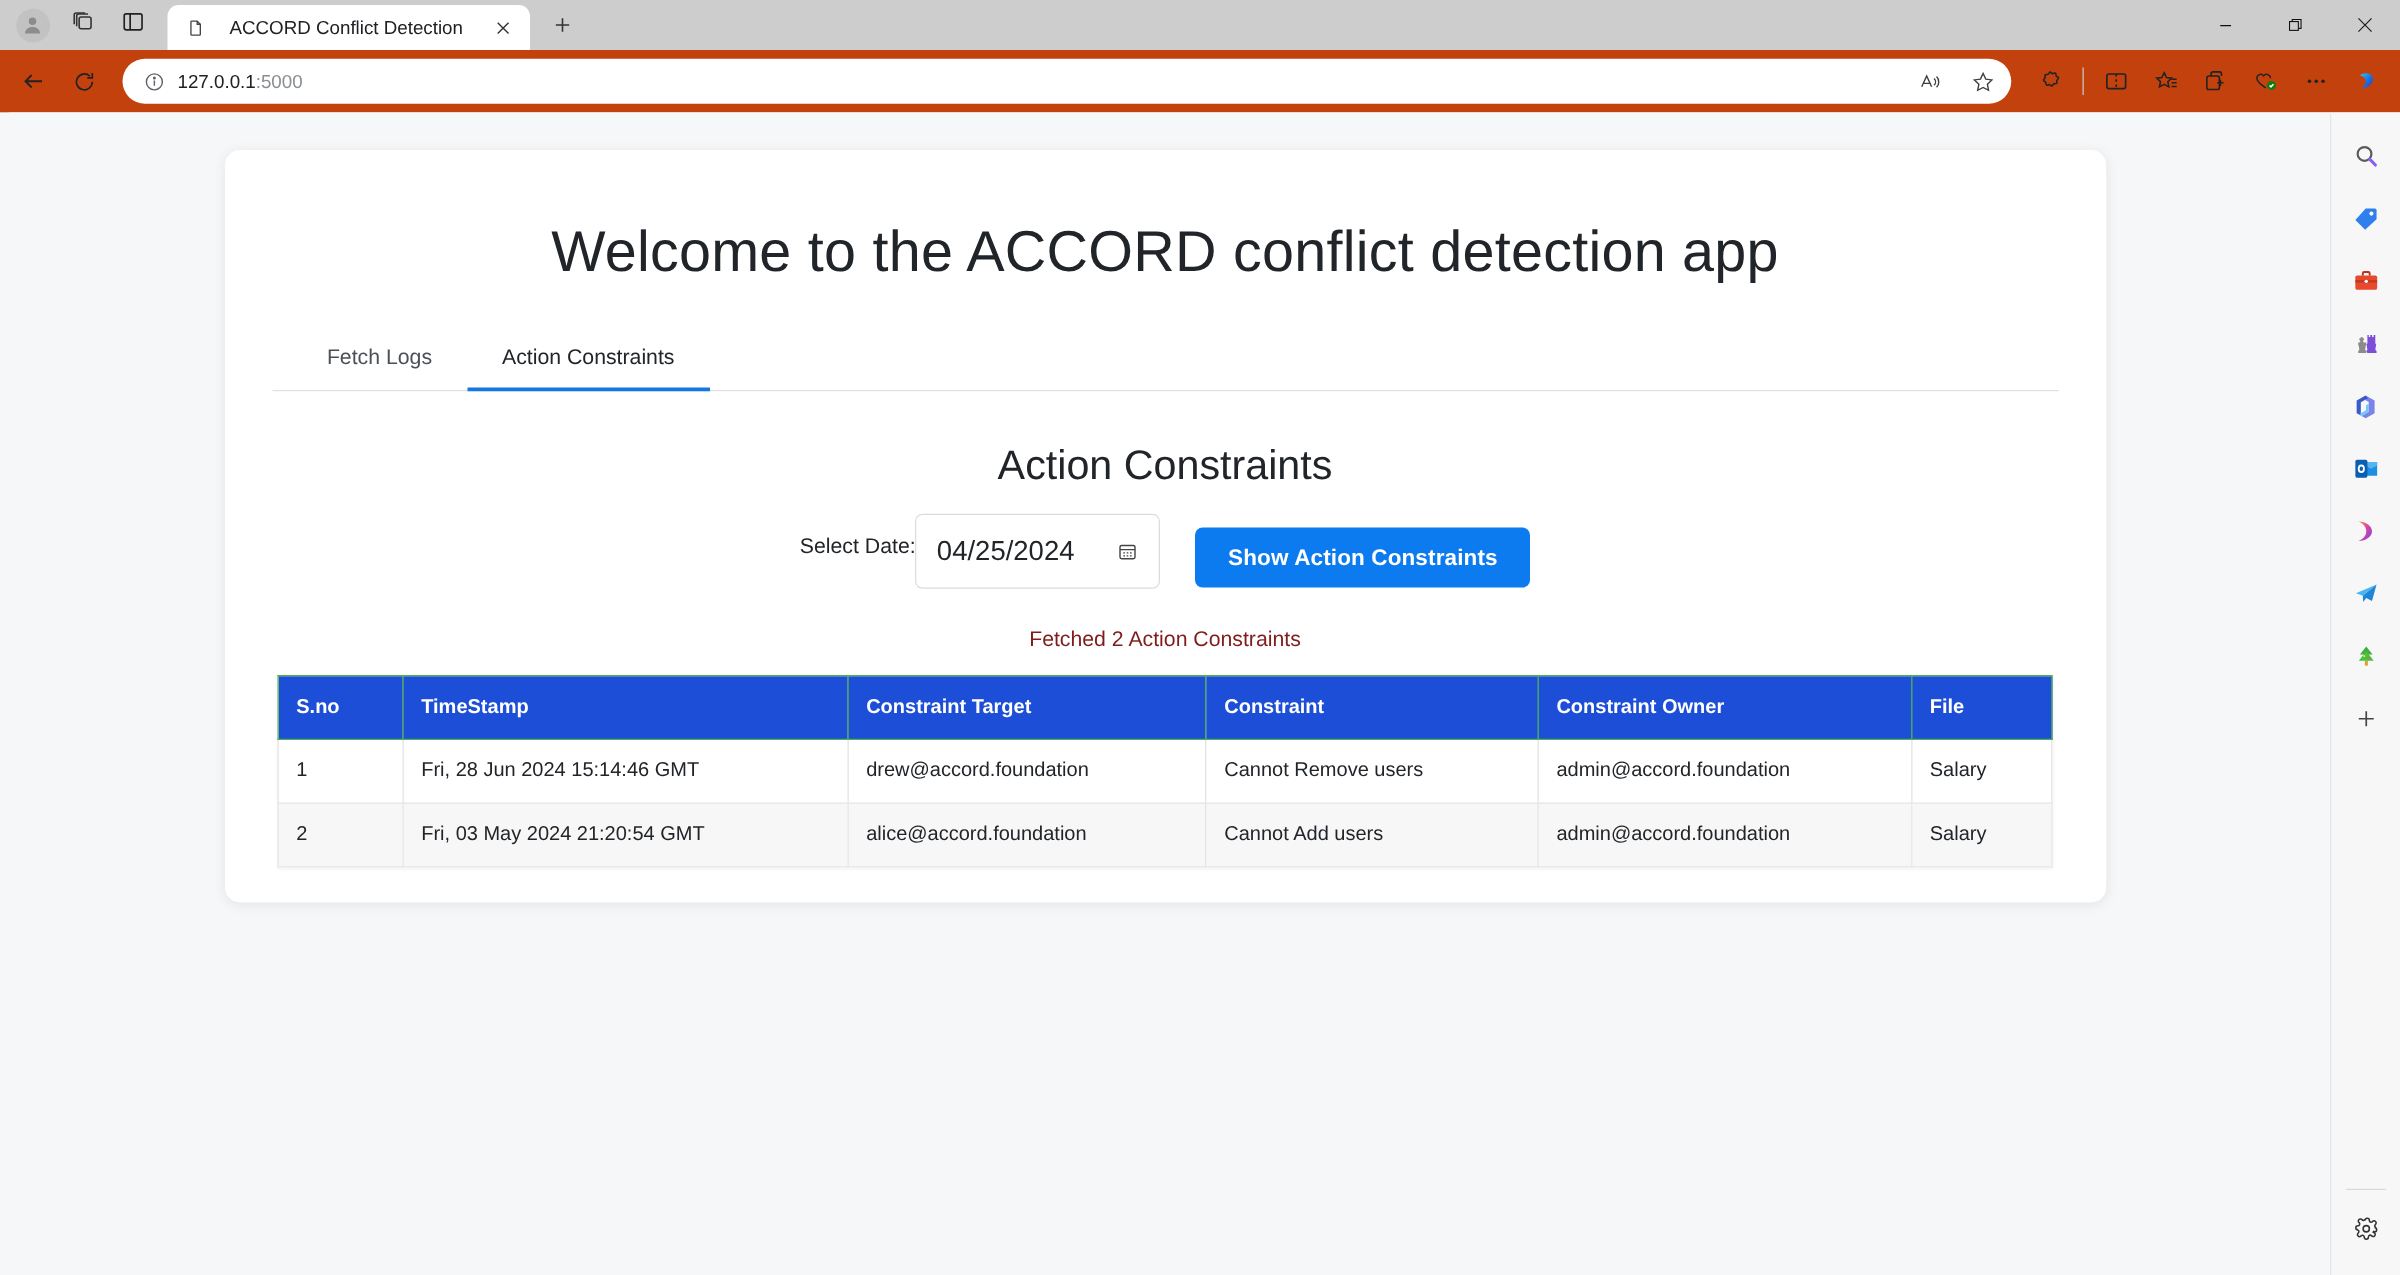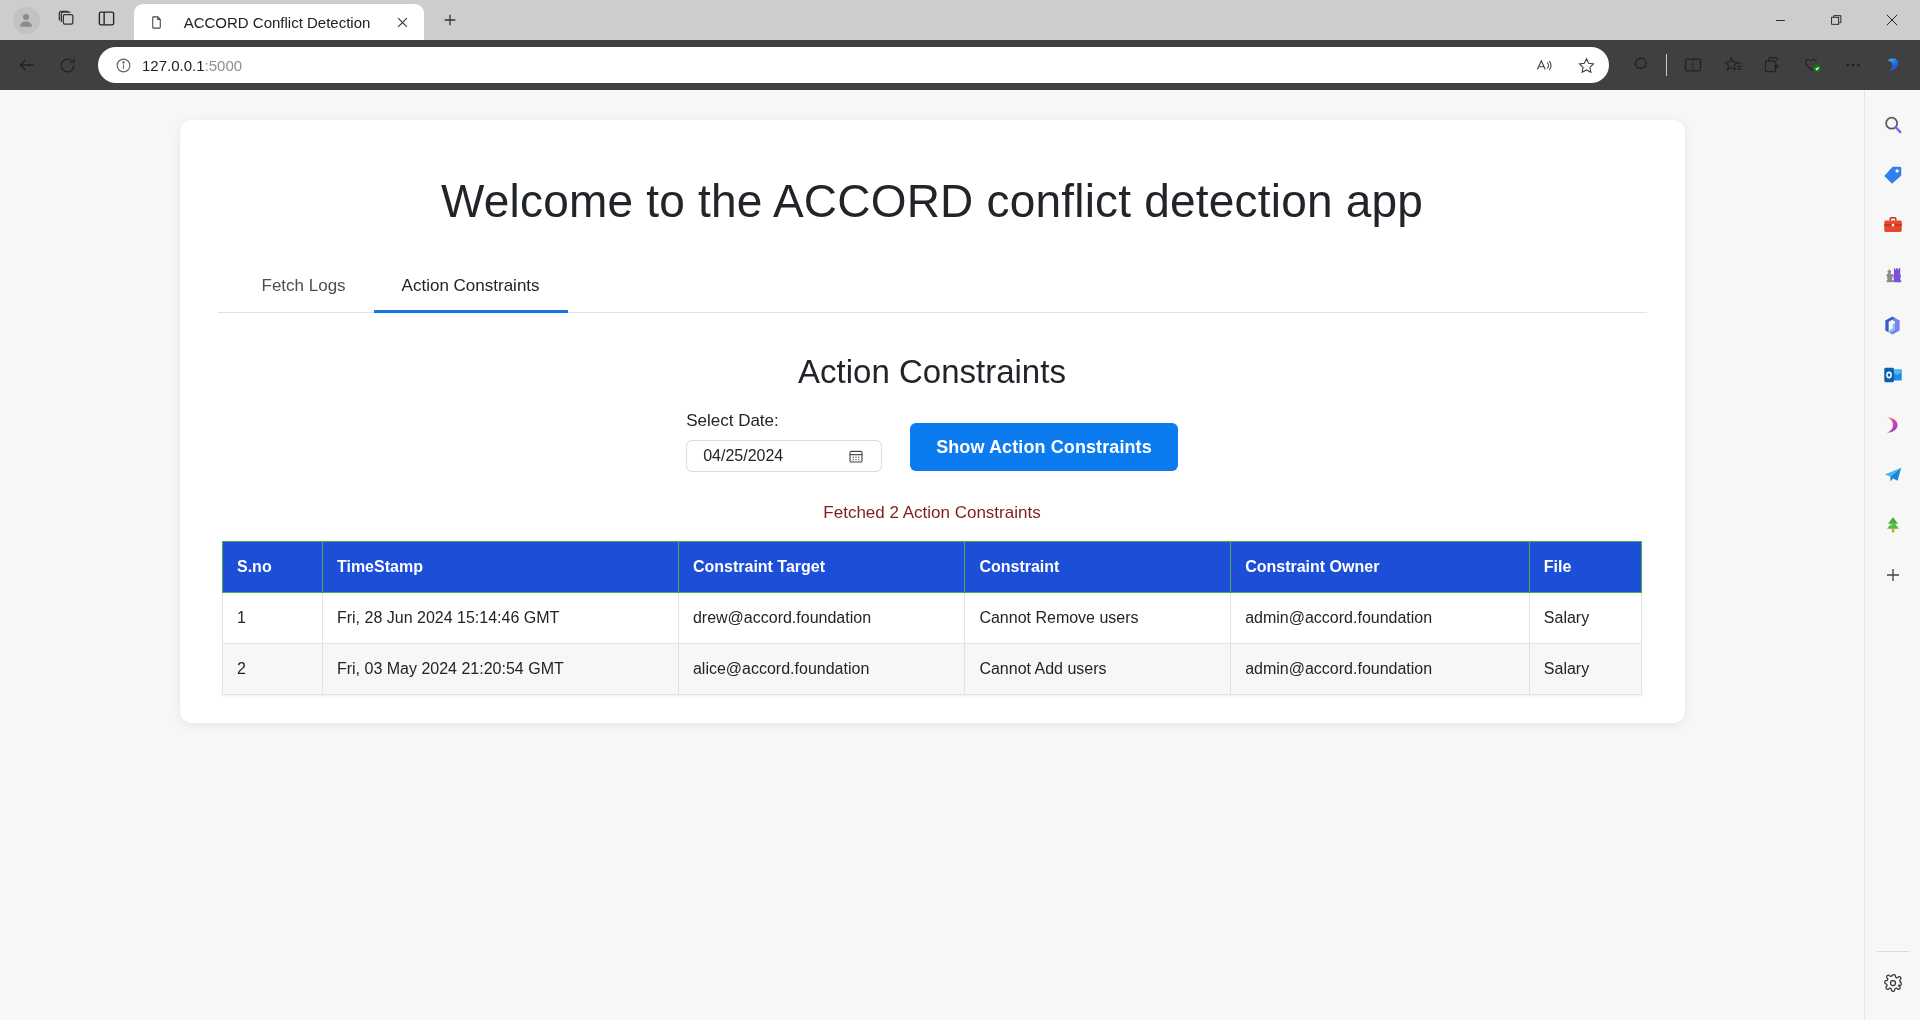--- a/index.html
+++ b/index.html
@@ -34,21 +34,21 @@
   .tab-title {
     flex:1 1 auto; font-size: 15px; color:#202124; white-space: nowrap;
     overflow:hidden; text-overflow: ellipsis; text-align: center;
   }
   .tab-close { width:24px;height:24px; display:flex;align-items:center;justify-content:center; border-radius:4px; color:#3c3c3c;}
   .newtab { width:36px;height:34px; display:flex;align-items:center;justify-content:center; margin:0 0 3px 8px; border-radius:6px; color:#3b3b3b;}
   .wincontrols { position:absolute; right:0; top:0; height:40px; display:flex; }
   .wc { width:56px; height:40px; display:flex;align-items:center;justify-content:center; color:#1a1a1a; }
 
   .toolbar {
-    height: 50px; background:#404040; display:flex; align-items:center;
+    height: 50px; background:#c2410c; display:flex; align-items:center;
     padding: 0 8px; gap: 2px; flex: 0 0 50px;
   }
   .tb-btn {
     width: 38px; height: 38px; border-radius: 6px; display:flex;
     align-items:center; justify-content:center; color:#2b2b2b; flex:0 0 38px;
   }
   .omnibox {
     flex: 1 1 auto; height: 36px; background:#ffffff; border-radius: 18px;
     display:flex; align-items:center; padding: 0 6px 0 14px; margin: 0 10px;
     gap: 8px; min-width: 0;
@@ -98,26 +98,26 @@
   .tab-item.active { color:#212529; border-bottom-color:#1577e0; }
 
   h2.section {
     font-size: 33px; font-weight:400; color:#212529; text-align:center;
     margin: 40px 0 0;
   }
   .controls {
     display:flex; align-items:flex-end; justify-content:center; gap: 28px;
     margin-top: 20px;
   }
-  .date-block { display:flex; flex-direction:column; align-items:flex-start; }
+  .date-block { display:flex; flex-direction:row; align-items:center; }
   .date-label { font-size:17px; color:#212529; margin-bottom:9px; }
   .date-input {
-    width: 196px; height: 32px; border:1px solid #dcdcdc; border-radius: 6px;
+    width: 196px; height: 60px; border:1px solid #dcdcdc; border-radius: 6px;
     background:#fff; display:flex; align-items:center; justify-content:space-between;
-    padding: 0 16px; font-size: 16px; color:#212529;
+    padding: 0 16px; font-size: 22px; color:#212529;
   }
   .cal-ico { width:18px; height:18px; display:flex;align-items:center;justify-content:center;color:#444;}
   .show-btn {
     height: 48px; background:#0d7bf0; color:#ffffff; border:none; border-radius:6px;
     padding: 0 26px; font-size: 18px; font-weight: 700;
     font-family:"Liberation Sans", sans-serif; letter-spacing:0.1px; cursor:pointer;
     margin-bottom: 1px;
   }
   .fetched {
     text-align:center; font-size:17px; color:#7f1d1d; margin: 31px 0 18px;

